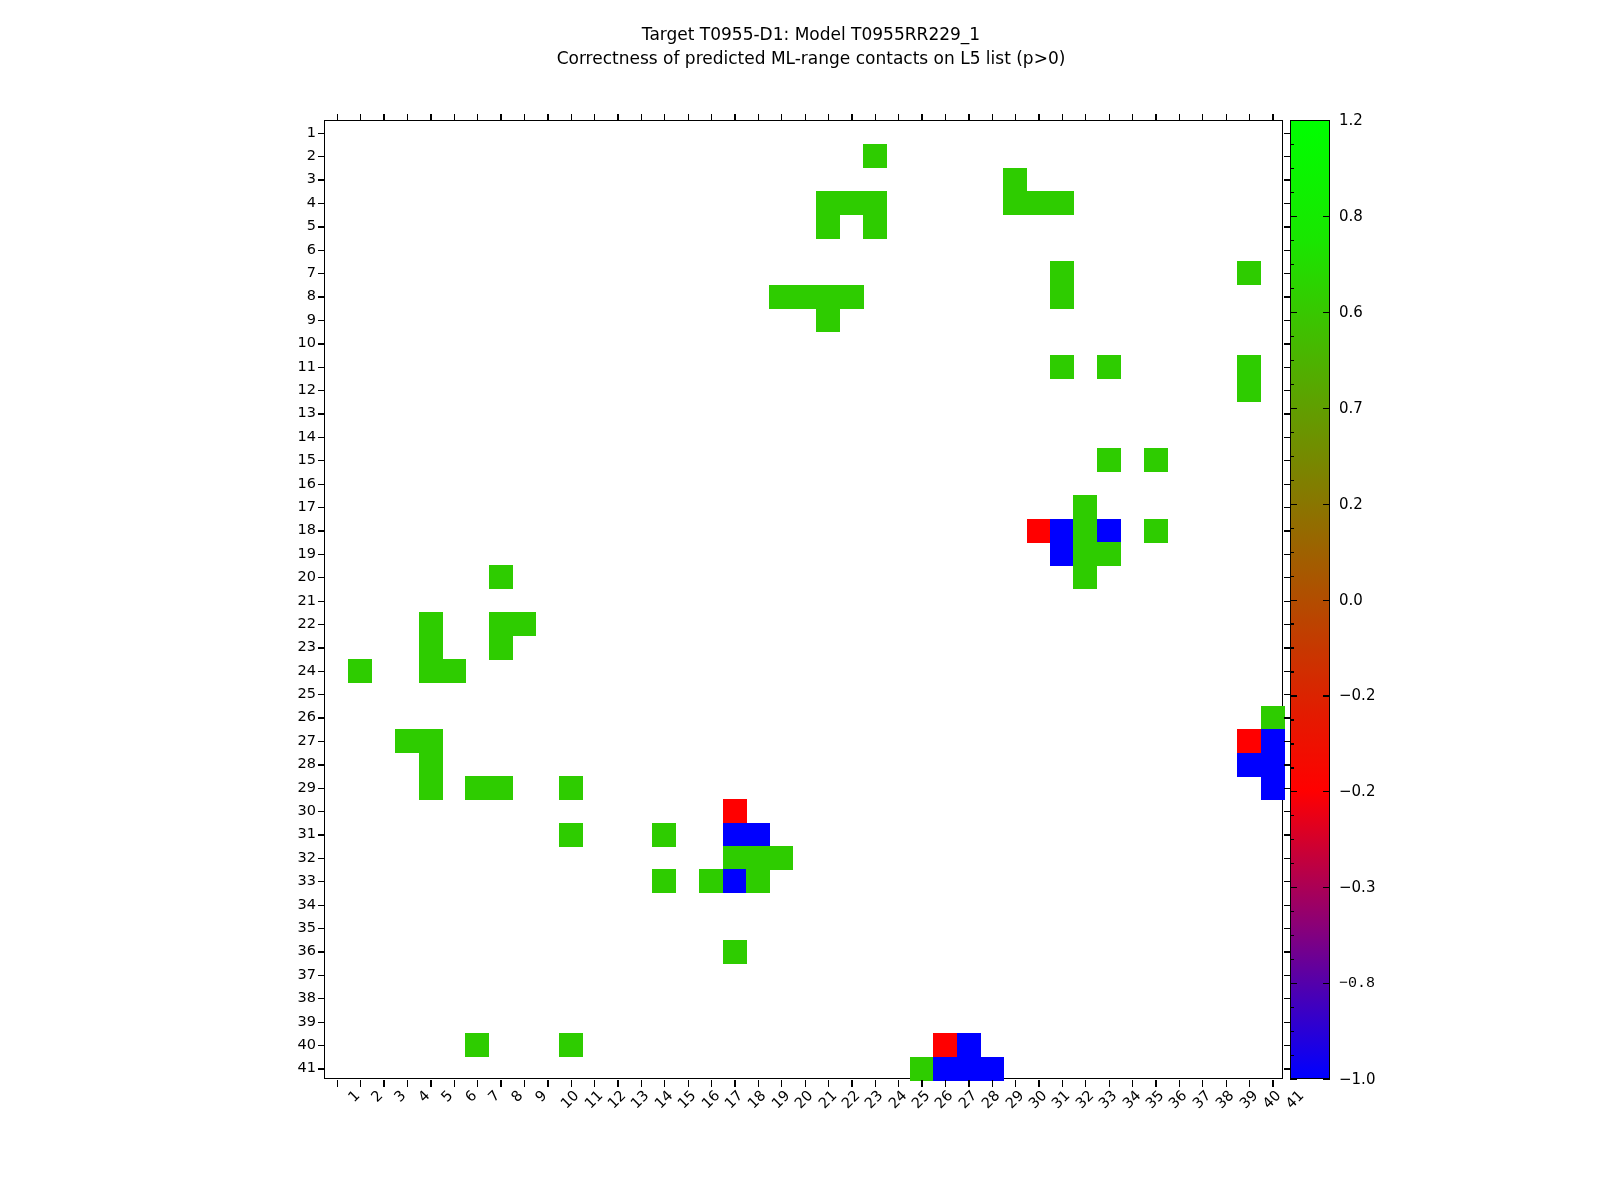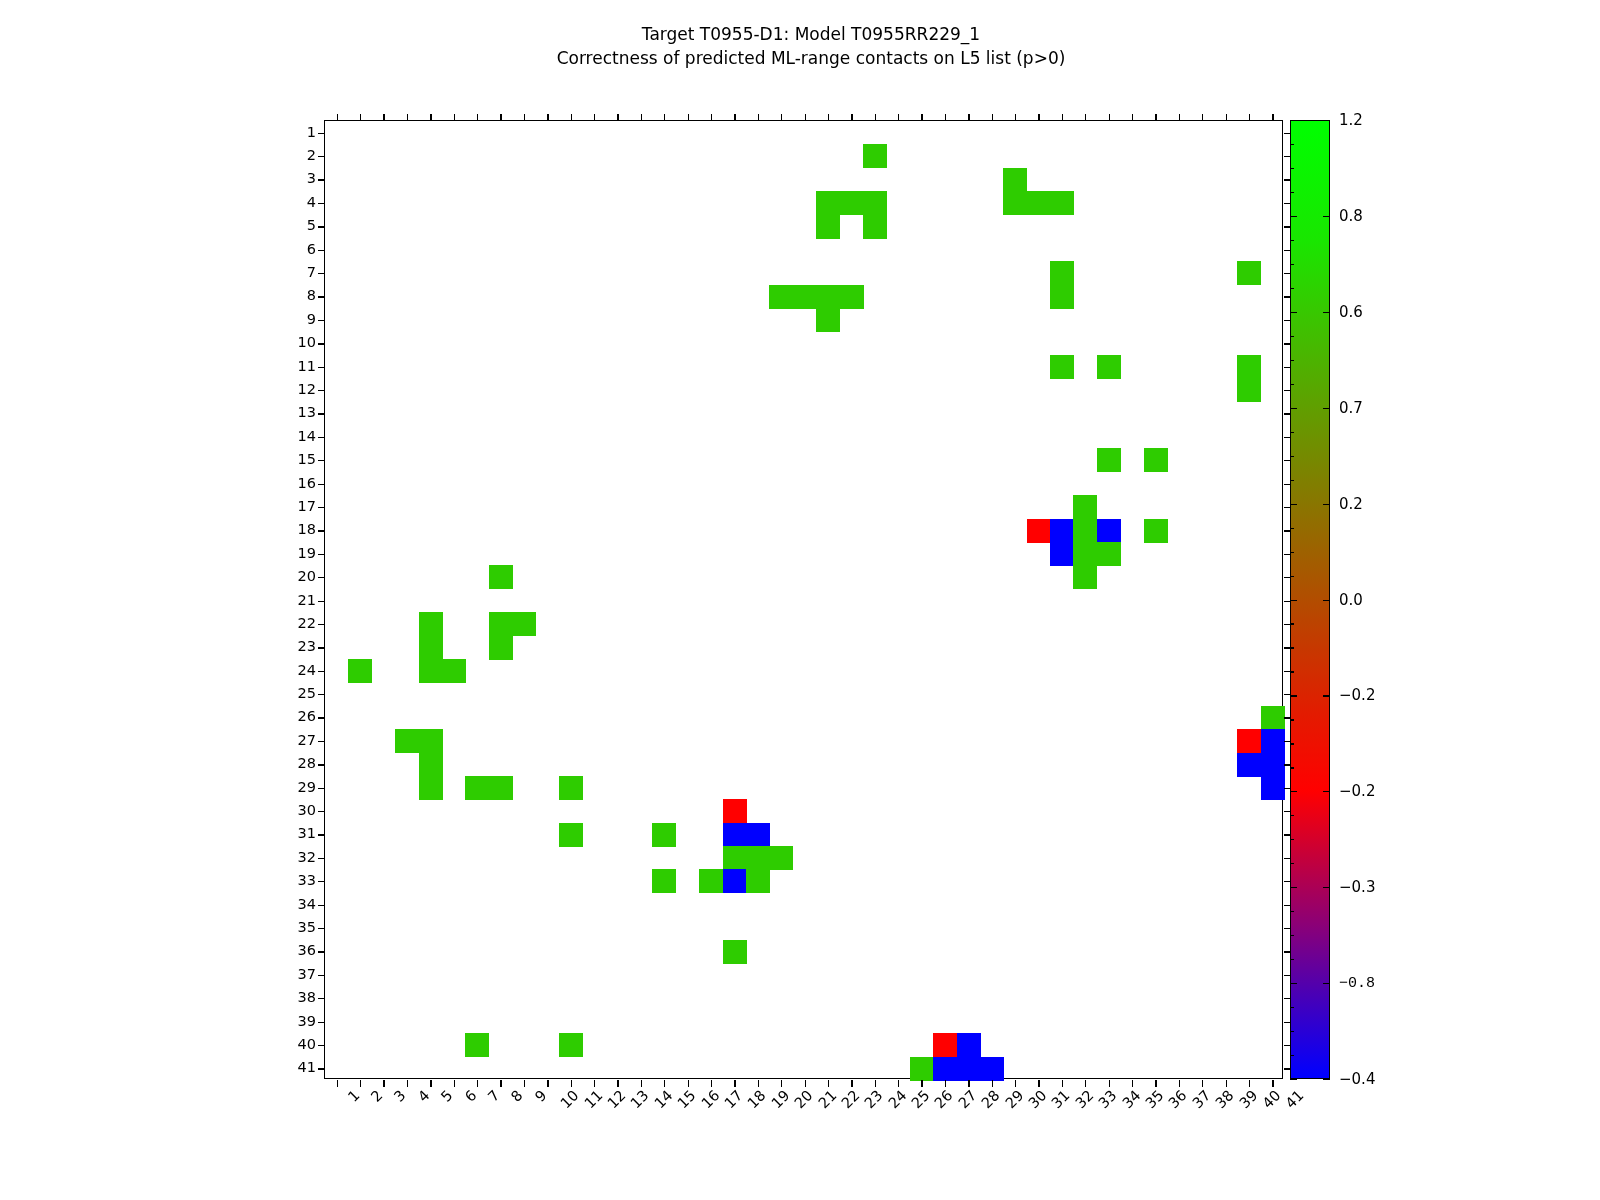--- a/index.html
+++ b/index.html
@@ -458,14 +458,14 @@
 <div class="cblab" style="top: 120px;">1.2</div>
     <div class="cblab" style="top: 215.9px;">0.8</div>
     <div class="cblab" style="top: 311.8px;">0.6</div>
     <div class="cblab" style="top: 407.7px;">0.7</div>
     <div class="cblab" style="top: 503.6px;">0.2</div>
     <div class="cblab" style="top: 599.5px;">0.0</div>
     <div class="cblab" style="top: 695.4px;">−0.2</div>
     <div class="cblab" style="top: 791.3px;">−0.2</div>
     <div class="cblab" style="top: 887.2px;">−0.3</div>
     <div class="cblab" style="top: 983.1px; font-family: Liberation Mono, monospace;">−0.8</div>
-    <div class="cblab" style="top: 1079px;">−0.4</div>
+    <div class="cblab" style="top: 1079px;">−1.0</div>
   </div>
 
 </body></html>

